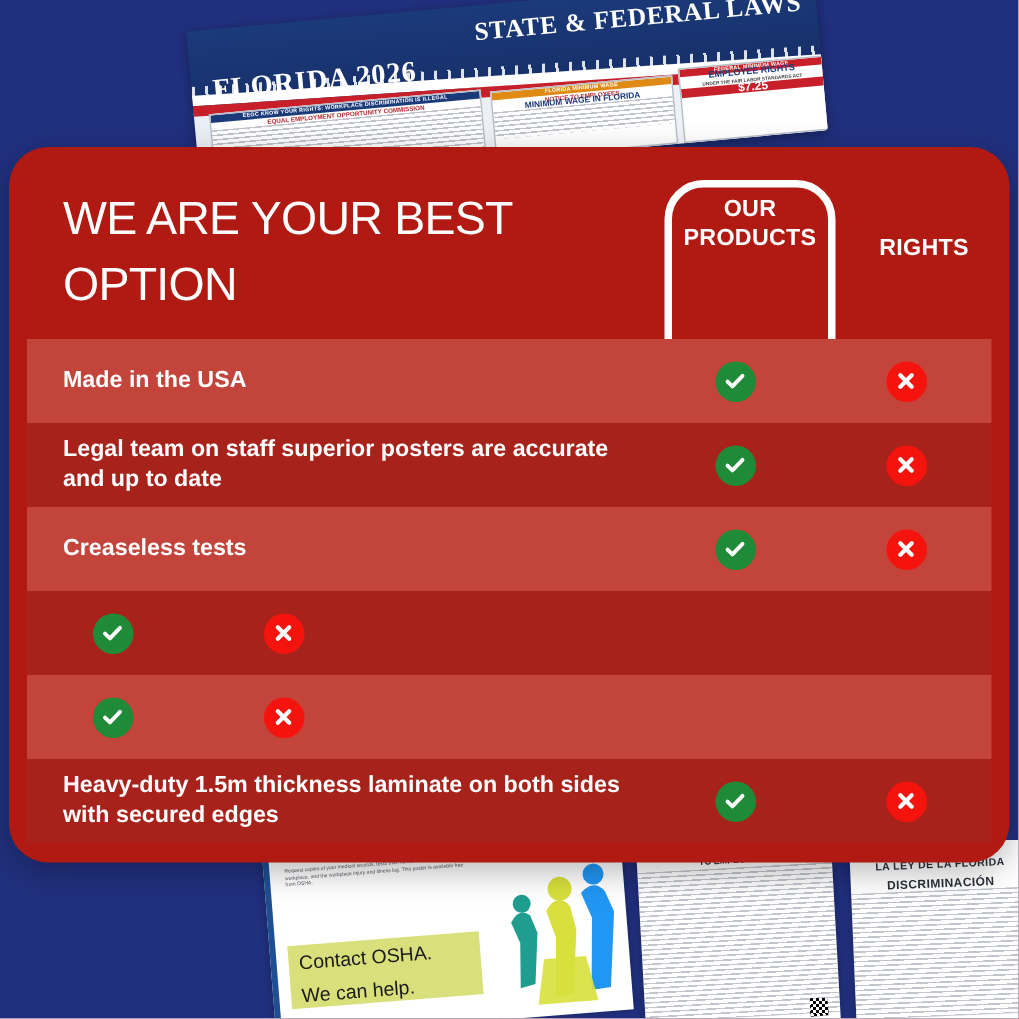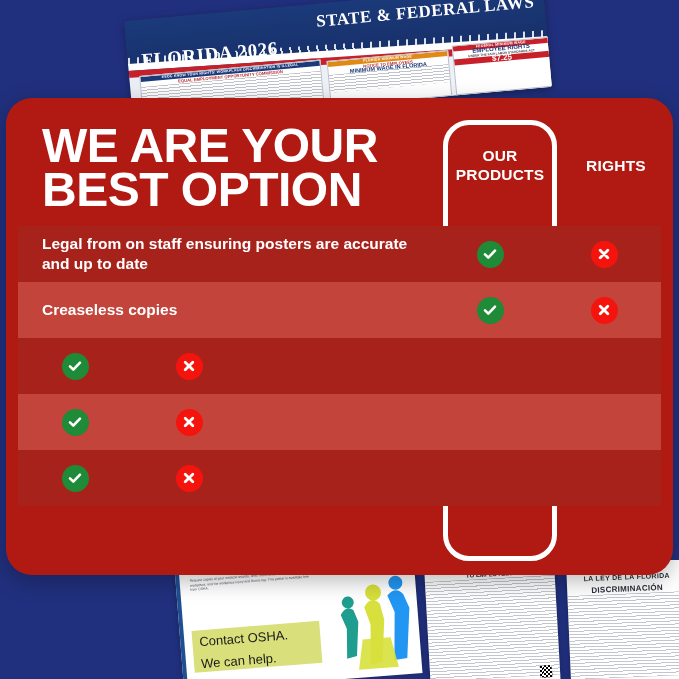--- a/index.html
+++ b/index.html
@@ -242,22 +242,22 @@
     border-radius: 26px;
     box-shadow: 0 6px 22px rgba(0,0,0,.28);
   }
 
   #headline {
     position: absolute;
     left: 36px;
     top: 26px;
     width: 380px;
     color: #ffffff;
-    font-size: 48px;
-    font-weight: bold;
+    font-size: 31px;
+    font-weight: normal;
     line-height: 44px;
     letter-spacing: -0.5px;
   }
 
   
   #our-outline {
     position: absolute;
     left: 437px;
     top: 22px;
     width: 114px;
@@ -272,21 +272,21 @@
     position: absolute;
     color: #ffffff;
     font-weight: bold;
     font-size: 15.5px;
     line-height: 19px;
     text-align: center;
     letter-spacing: .2px;
   }
   #head-ours {
     left: 437px;
-    top: 48px;
+    top: 32px;
     width: 114px;
   }
   #head-others {
     left: 560px;
     top: 58px;
     width: 100px;
   }
 
   
   #rows {
@@ -404,39 +404,56 @@
   <div id="card">
 
     <div id="headline">WE ARE YOUR BEST OPTION</div>
 
     <div id="our-outline"></div>
 
     <div class="col-head" id="head-ours">OUR PRODUCTS</div>
     <div class="col-head" id="head-others">RIGHTS</div>
 
     <div id="rows">
-        <div class="row dark">
-          <div class="row-label">Legal from on staff ensuring posters are accurate and up to date</div>
+        <div class="row light">
+          <div class="row-label">Made in the USA</div>
           <div class="cell">
             <div class="badge check">
               <svg width="16" height="16" viewBox="0 0 16 16">
                 <path d="M3 8.4 L6.3 11.6 L13 4.6" fill="none" stroke="#ffffff" stroke-width="2.6" stroke-linecap="round" stroke-linejoin="round"></path>
               </svg>
             </div>
           </div>
           <div class="cell others">
             <div class="badge cross">
               <svg width="14" height="14" viewBox="0 0 14 14">
                 <path d="M3.2 3.2 L10.8 10.8 M10.8 3.2 L3.2 10.8" fill="none" stroke="#ffffff" stroke-width="2.8" stroke-linecap="round"></path>
               </svg>
             </div>
           </div>
         </div>
+        <div class="row dark">
+          <div class="row-label">Legal team on staff superior posters are accurate and up to date</div>
+          <div class="cell">
+            <div class="badge check">
+              <svg width="16" height="16" viewBox="0 0 16 16">
+                <path d="M3 8.4 L6.3 11.6 L13 4.6" fill="none" stroke="#ffffff" stroke-width="2.6" stroke-linecap="round" stroke-linejoin="round"></path>
+              </svg>
+            </div>
+          </div>
+          <div class="cell others">
+            <div class="badge cross">
+              <svg width="14" height="14" viewBox="0 0 14 14">
+                <path d="M3.2 3.2 L10.8 10.8 M10.8 3.2 L3.2 10.8" fill="none" stroke="#ffffff" stroke-width="2.8" stroke-linecap="round"></path>
+              </svg>
+            </div>
+          </div>
+        </div>
         <div class="row light">
-          <div class="row-label">Creaseless copies</div>
+          <div class="row-label">Creaseless tests</div>
           <div class="cell">
             <div class="badge check">
               <svg width="16" height="16" viewBox="0 0 16 16">
                 <path d="M3 8.4 L6.3 11.6 L13 4.6" fill="none" stroke="#ffffff" stroke-width="2.6" stroke-linecap="round" stroke-linejoin="round"></path>
               </svg>
             </div>
           </div>
           <div class="cell others">
             <div class="badge cross">
               <svg width="14" height="14" viewBox="0 0 14 14">
@@ -471,20 +488,21 @@
           </div>
           <div class="cell others">
             <div class="badge cross">
               <svg width="14" height="14" viewBox="0 0 14 14">
                 <path d="M3.2 3.2 L10.8 10.8 M10.8 3.2 L3.2 10.8" fill="none" stroke="#ffffff" stroke-width="2.8" stroke-linecap="round"></path>
               </svg>
             </div>
           </div>
         </div>
         <div class="row dark">
+          <div class="row-label">Heavy-duty 1.5m thickness laminate on both sides with secured edges</div>
           <div class="cell">
             <div class="badge check">
               <svg width="16" height="16" viewBox="0 0 16 16">
                 <path d="M3 8.4 L6.3 11.6 L13 4.6" fill="none" stroke="#ffffff" stroke-width="2.6" stroke-linecap="round" stroke-linejoin="round"></path>
               </svg>
             </div>
           </div>
           <div class="cell others">
             <div class="badge cross">
               <svg width="14" height="14" viewBox="0 0 14 14">

